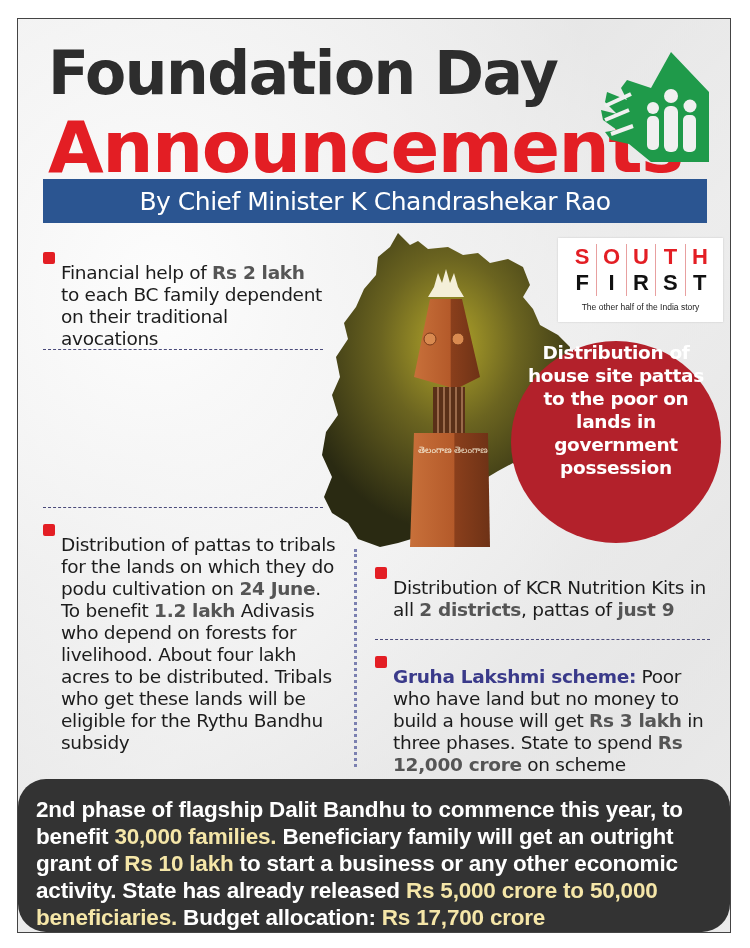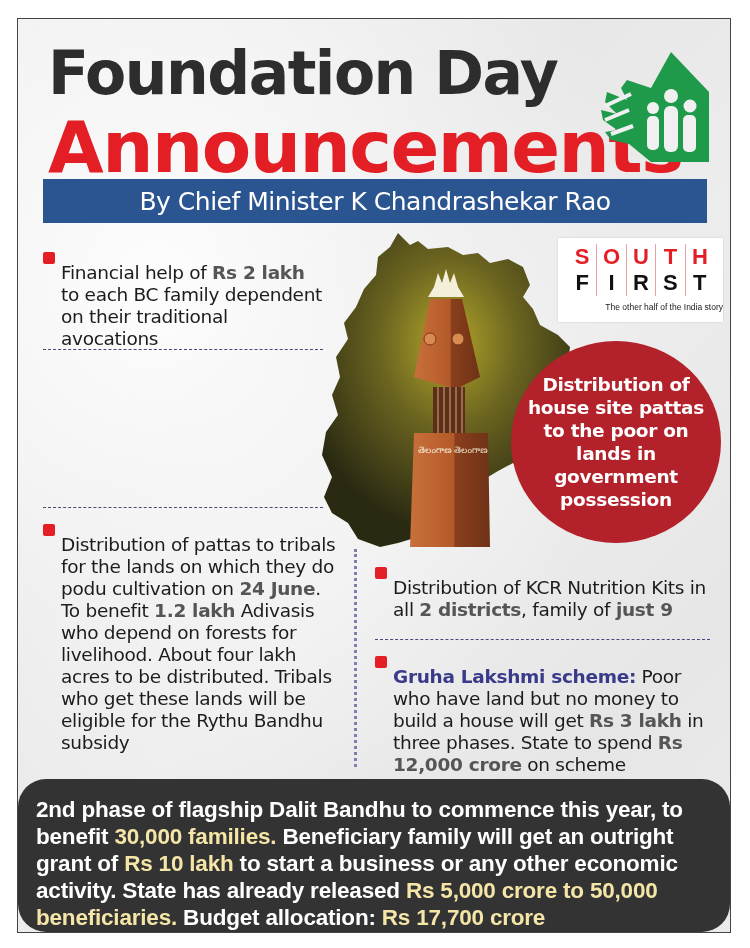--- a/index.html
+++ b/index.html
@@ -40,25 +40,25 @@
   .map { position: absolute; left: 300px; top: 208px; width: 260px; height: 340px; }
   .sf-logo {
     position: absolute; left: 540px; top: 219px; width: 165px; height: 84px; background: #fff;
     box-shadow: 0 0 2px rgba(0,0,0,0.15);
   }
   .sf-row { position: absolute; left: 10px; width: 146px; display: flex; justify-content: space-between; font-weight: bold; font-size: 22px; font-family: "Liberation Sans", sans-serif; }
   .sf-row span { width: 29px; text-align: center; border-left: 1px solid #e8a0a0; }
   .sf-row span:first-child { border-left: none; }
   .sf-row.r1 { top: 6px; color: #e31e24; }
   .sf-row.r2 { top: 32px; color: #111; }
-  .sf-tag { position: absolute; left: 0; width: 165px; top: 64px; font-size: 8.5px; text-align: right; color: #222; font-family: "Liberation Sans", sans-serif; }
+  .sf-tag { position: absolute; left: 0; width: 165px; top: 64px; font-size: 8.5px; text-align: center; color: #222; font-family: "Liberation Sans", sans-serif; }
   .circle {
     position: absolute; left: 493px; top: 322px; width: 210px; height: 202px; border-radius: 50%;
     background: #b3212b; color: #fff; font-weight: bold; font-size: 18.5px; line-height: 23px;
-    display: flex; align-items: center; justify-content: center; text-align: center; letter-spacing: -0.3px;
+    display: flex; justify-content: center; text-align: center; letter-spacing: -0.3px;
   }
   .circle span { display: block; width: 180px; }
   .bottom {
     position: absolute; left: 0; top: 760px; width: 712px; height: 153px; background: #333333;
     color: #fff; font-family: "Liberation Sans", sans-serif; font-weight: bold; font-size: 22.5px; line-height: 27px;
     padding: 17px 18px 0 18px; box-sizing: border-box; letter-spacing: -0.2px; border-radius: 28px;
   }
   .bottom .hl { color: #f5e6a8; }
 </style>
 </head>
@@ -154,21 +154,21 @@
 
   <div class="item" style="left:25px; top:500px; width:295px; height:250px;">
     <div class="bullet"></div>
     <div class="txt"><span>Distribution of pattas to tribals for the lands on which they do podu cultivation on </span><b>24 June</b><span>. To benefit </span><b>1.2 lakh</b><span> Adivasis who depend on forests for livelihood. About four lakh acres to be distributed. Tribals who get these lands will be eligible for the Rythu Bandhu subsidy</span></div>
   </div>
 
   <div class="vdash" style="left:336px; top:530px; height:218px;"></div>
 
   <div class="item" style="left:357px; top:543px; width:340px; height:70px;">
     <div class="bullet"></div>
-    <div class="txt"><span>Distribution of KCR Nutrition Kits in all </span><b>2 districts</b><span>, family of </span><b>just 9</b></div>
+    <div class="txt"><span>Distribution of KCR Nutrition Kits in all </span><b>2 districts</b><span>, pattas of </span><b>just 9</b></div>
   </div>
   <div class="hdash" style="left:357px; top:620px; width:335px;"></div>
 
   <div class="item" style="left:357px; top:632px; width:345px; height:120px;">
     <div class="bullet"></div>
     <div class="txt"><b class="blue">Gruha Lakshmi scheme:</b><span> Poor who have land but no money to build a house will get </span><b>Rs 3 lakh</b><span> in three phases. State to spend </span><b>Rs 12,000 crore</b><span> on scheme</span></div>
   </div>
 
   <div class="bottom">
     <div><span>2nd phase of flagship Dalit Bandhu to commence this year, to benefit </span><span class="hl">30,000 families.</span><span> Beneficiary family will get an outright grant of </span><span class="hl">Rs 10 lakh</span><span> to start a business or any other economic activity. State has already released </span><span class="hl">Rs 5,000 crore to 50,000 beneficiaries.</span><span> Budget allocation: </span><span class="hl">Rs 17,700 crore</span></div>

